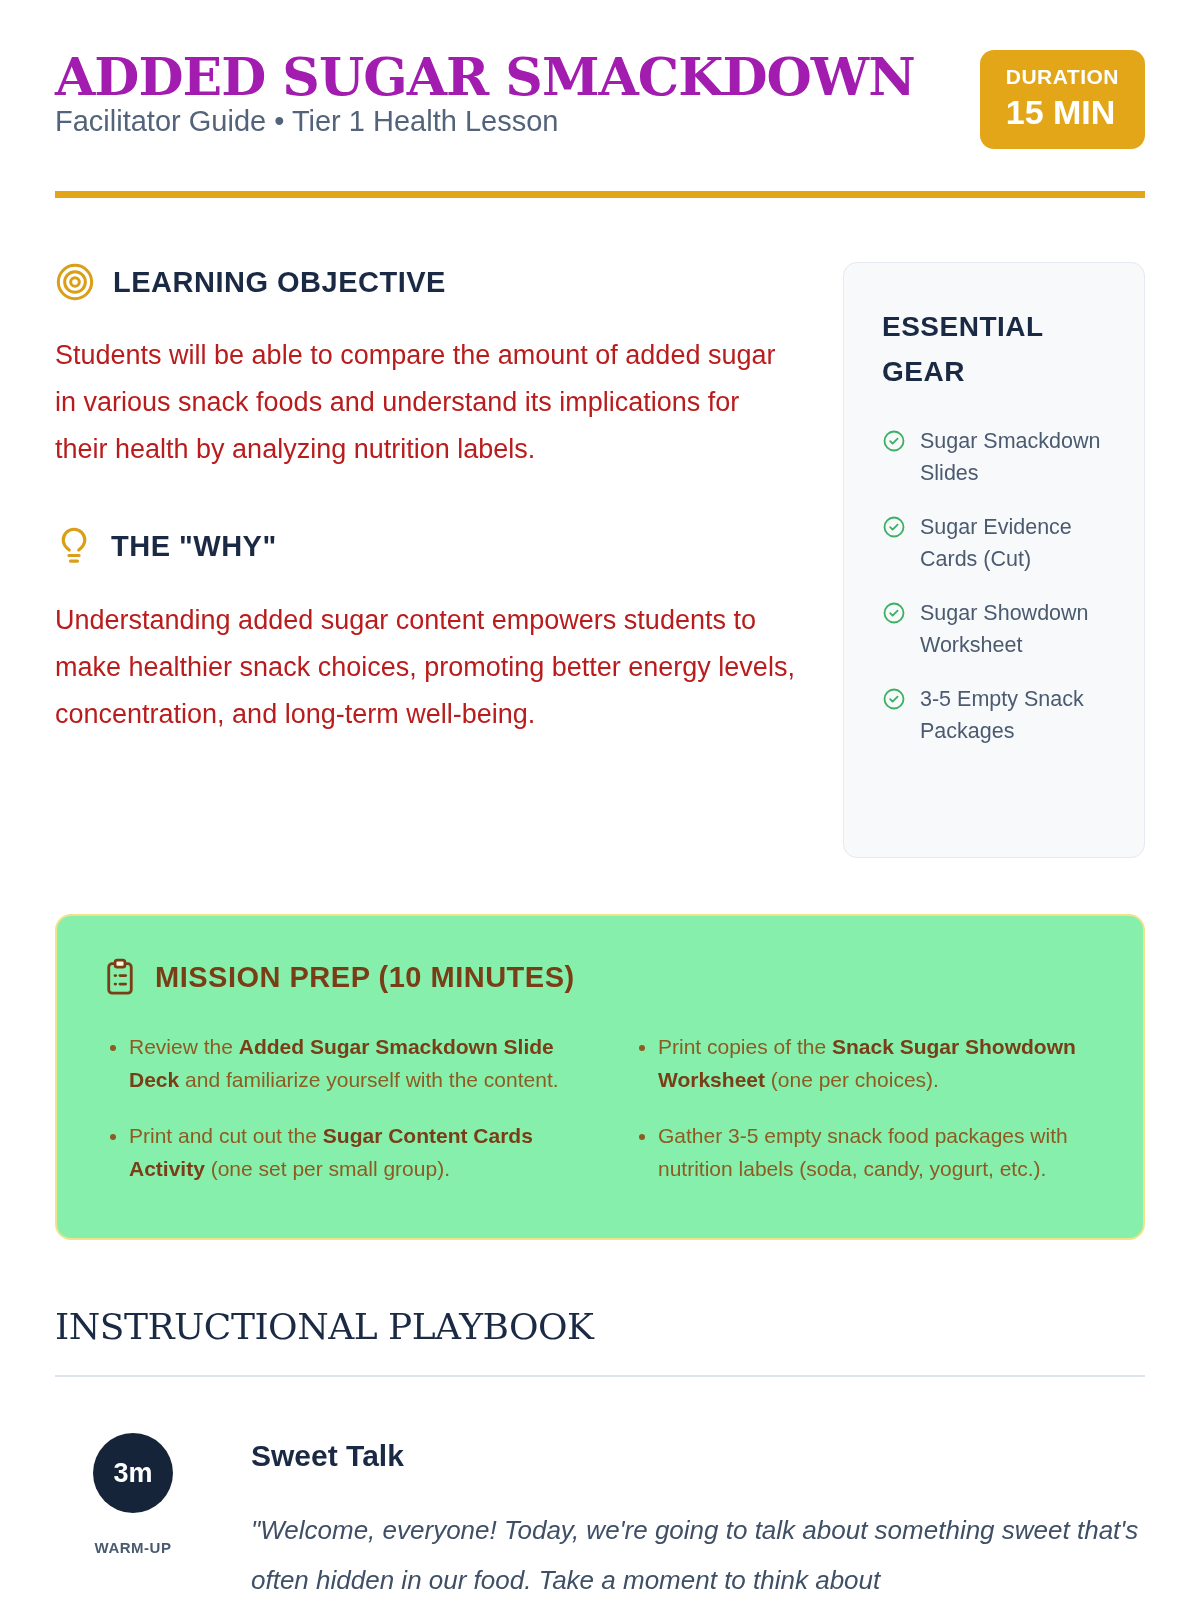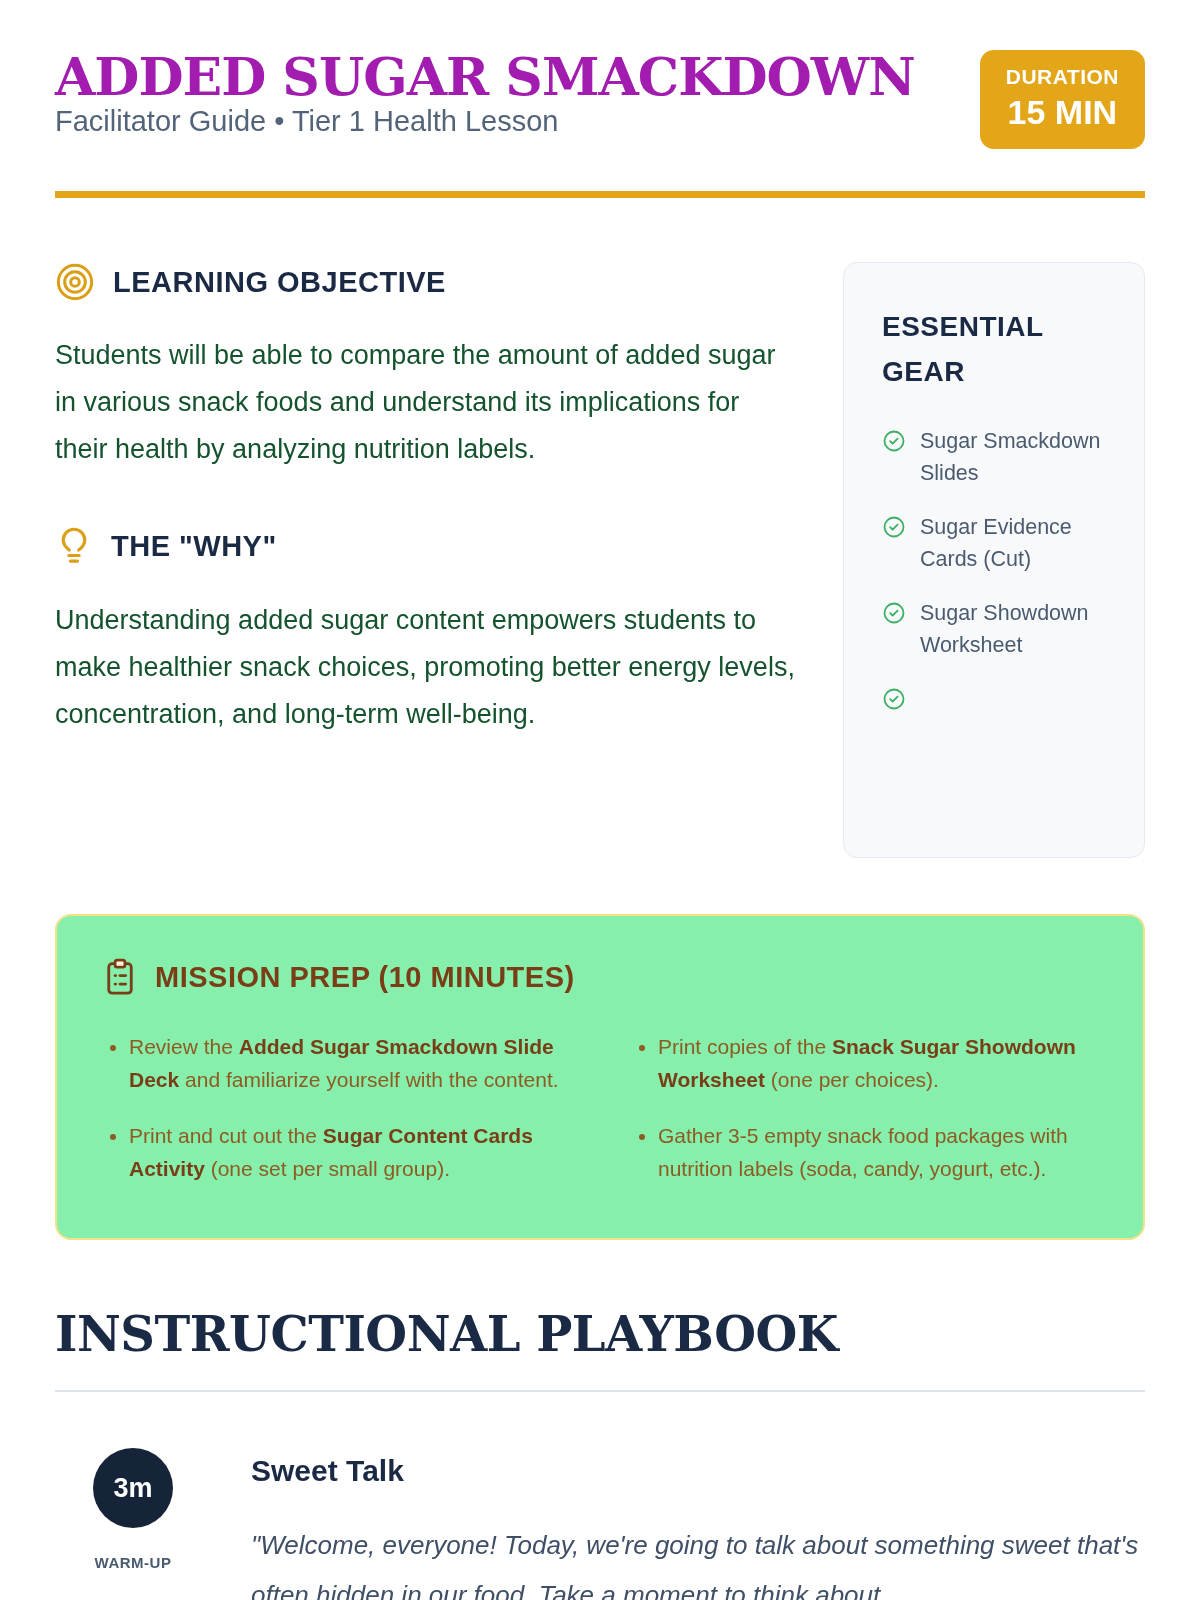--- a/index.html
+++ b/index.html
@@ -6,32 +6,32 @@
   html, body { width: 1200px; height: 1600px; overflow: hidden; background: #ffffff; }
   body { font-family: "Liberation Sans", "DejaVu Sans", sans-serif; color: #46566b; }
   .page { width: 1200px; height: 1600px; padding: 48px 55px 0 55px; overflow: hidden; }
 
   
   .header { display: flex; justify-content: space-between; align-items: flex-start; }
   .title { font-family: "DejaVu Serif", "Liberation Serif", serif; font-weight: 700;
            font-size: 52px; line-height: 1.1; color: #a21caf; letter-spacing: -1px; }
   .subtitle { font-size: 29px; color: #53647a; }
   .badge { background: #e3a619; border-radius: 14px; padding: 15px 26px 17px;
-           text-align: center; color: #ffffff; margin-top: 2px; }
+           text-align: left; color: #ffffff; margin-top: 2px; }
   .badge .lbl { font-size: 21px; font-weight: 700; letter-spacing: 0.5px; }
   .badge .val { font-size: 34px; font-weight: 700; margin-top: 4px; }
 
   .gold-rule { height: 7px; background: #e3a619; margin-top: 42px; border: none; }
 
   
   .main { display: flex; gap: 46px; margin-top: 64px; }
   .main-left { flex: 1; min-width: 0; }
   .section-head { display: flex; align-items: center; gap: 18px; }
   .section-head h2 { font-size: 29px; font-weight: 700; color: #1b2a44; letter-spacing: 0.5px; }
-  .para { margin-top: 30px; font-size: 27px; line-height: 47px; color: #14532d; }
+  .para { margin-top: 30px; font-size: 27px; line-height: 47px; color: #b91c1c; }
   .why-block { margin-top: 52px; }
 
   
   .gear-card { width: 302px; flex: 0 0 302px; background: #f8f9fb; border: 1px solid #e5e9f0;
                border-radius: 14px; padding: 42px 38px; align-self: flex-start; min-height: 596px; }
   .gear-card h3 { font-size: 28px; font-weight: 700; color: #1b2a44; line-height: 1.6; letter-spacing: 0.5px; }
   .gear-list { list-style: none; margin-top: 30px; }
   .gear-list li { display: flex; gap: 14px; font-size: 21.5px; line-height: 32px;
                   color: #4a5b70; margin-bottom: 22px; }
   .gear-list .ck { flex: 0 0 24px; margin-top: 4px; }
@@ -42,21 +42,21 @@
   .prep-head { display: flex; align-items: center; gap: 18px; }
   .prep-head h2 { font-size: 29px; font-weight: 700; color: #7a3e16; letter-spacing: 0.5px; }
   .prep-cols { display: grid; grid-template-columns: 1fr 1fr; column-gap: 64px; margin-top: 34px; }
   .prep-cols ul { list-style: disc; padding-left: 26px; }
   .prep-cols li { font-size: 21px; line-height: 33px; color: #8e5b21; margin-bottom: 23px; }
   .prep-cols li::marker { color: #8e5b21; }
   .prep-cols strong { color: #7a3e16; font-weight: 700; }
 
   
   .playbook-h { margin-top: 66px; font-family: "DejaVu Serif", "Liberation Serif", serif;
-                font-weight: 700; font-size: 48px; color: #1b2a44; letter-spacing: -0.5px; }
+                font-weight: 400; font-size: 36px; color: #1b2a44; letter-spacing: -0.5px; }
   .divider { height: 2px; background: #dde4ee; margin-top: 28px; border: none; }
 
   .step { display: flex; gap: 78px; margin-top: 56px; }
   .step-left { width: 80px; margin-left: 38px; flex: 0 0 80px; text-align: center; }
   .step-circle { width: 80px; height: 80px; border-radius: 50%; background: #16243a;
                  color: #ffffff; font-size: 27px; font-weight: 700;
                  display: flex; align-items: center; justify-content: center; }
   .step-tag { margin-top: 26px; font-size: 15px; font-weight: 700; letter-spacing: 0.5px;
               color: #4a5b70; }
   .step-title { font-size: 30px; font-weight: 700; color: #1b2a44; margin-top: 6px; }
@@ -146,20 +146,21 @@
           </span>
           <span>Sugar Showdown Worksheet</span>
         </li>
         <li>
           <span class="ck">
             <svg width="24" height="24" viewBox="0 0 24 24" fill="none" stroke="#3cb061" stroke-width="1.8" stroke-linecap="round" stroke-linejoin="round">
                 <circle cx="12" cy="12" r="9.5"></circle>
                 <path d="M8.2 12.2l2.4 2.4 5-5"></path>
               </svg>
           </span>
+          <span>3-5 Empty Snack Packages</span>
         </li>
       </ul>
     </aside>
   </div>
 
   <div class="prep-box">
     <div class="prep-head">
       <span>
         <svg width="34" height="38" viewBox="0 0 24 27" fill="none" stroke="#7a3e16" stroke-width="2" stroke-linecap="round" stroke-linejoin="round">
           <rect x="4" y="4" width="16" height="21" rx="2.5"></rect>

